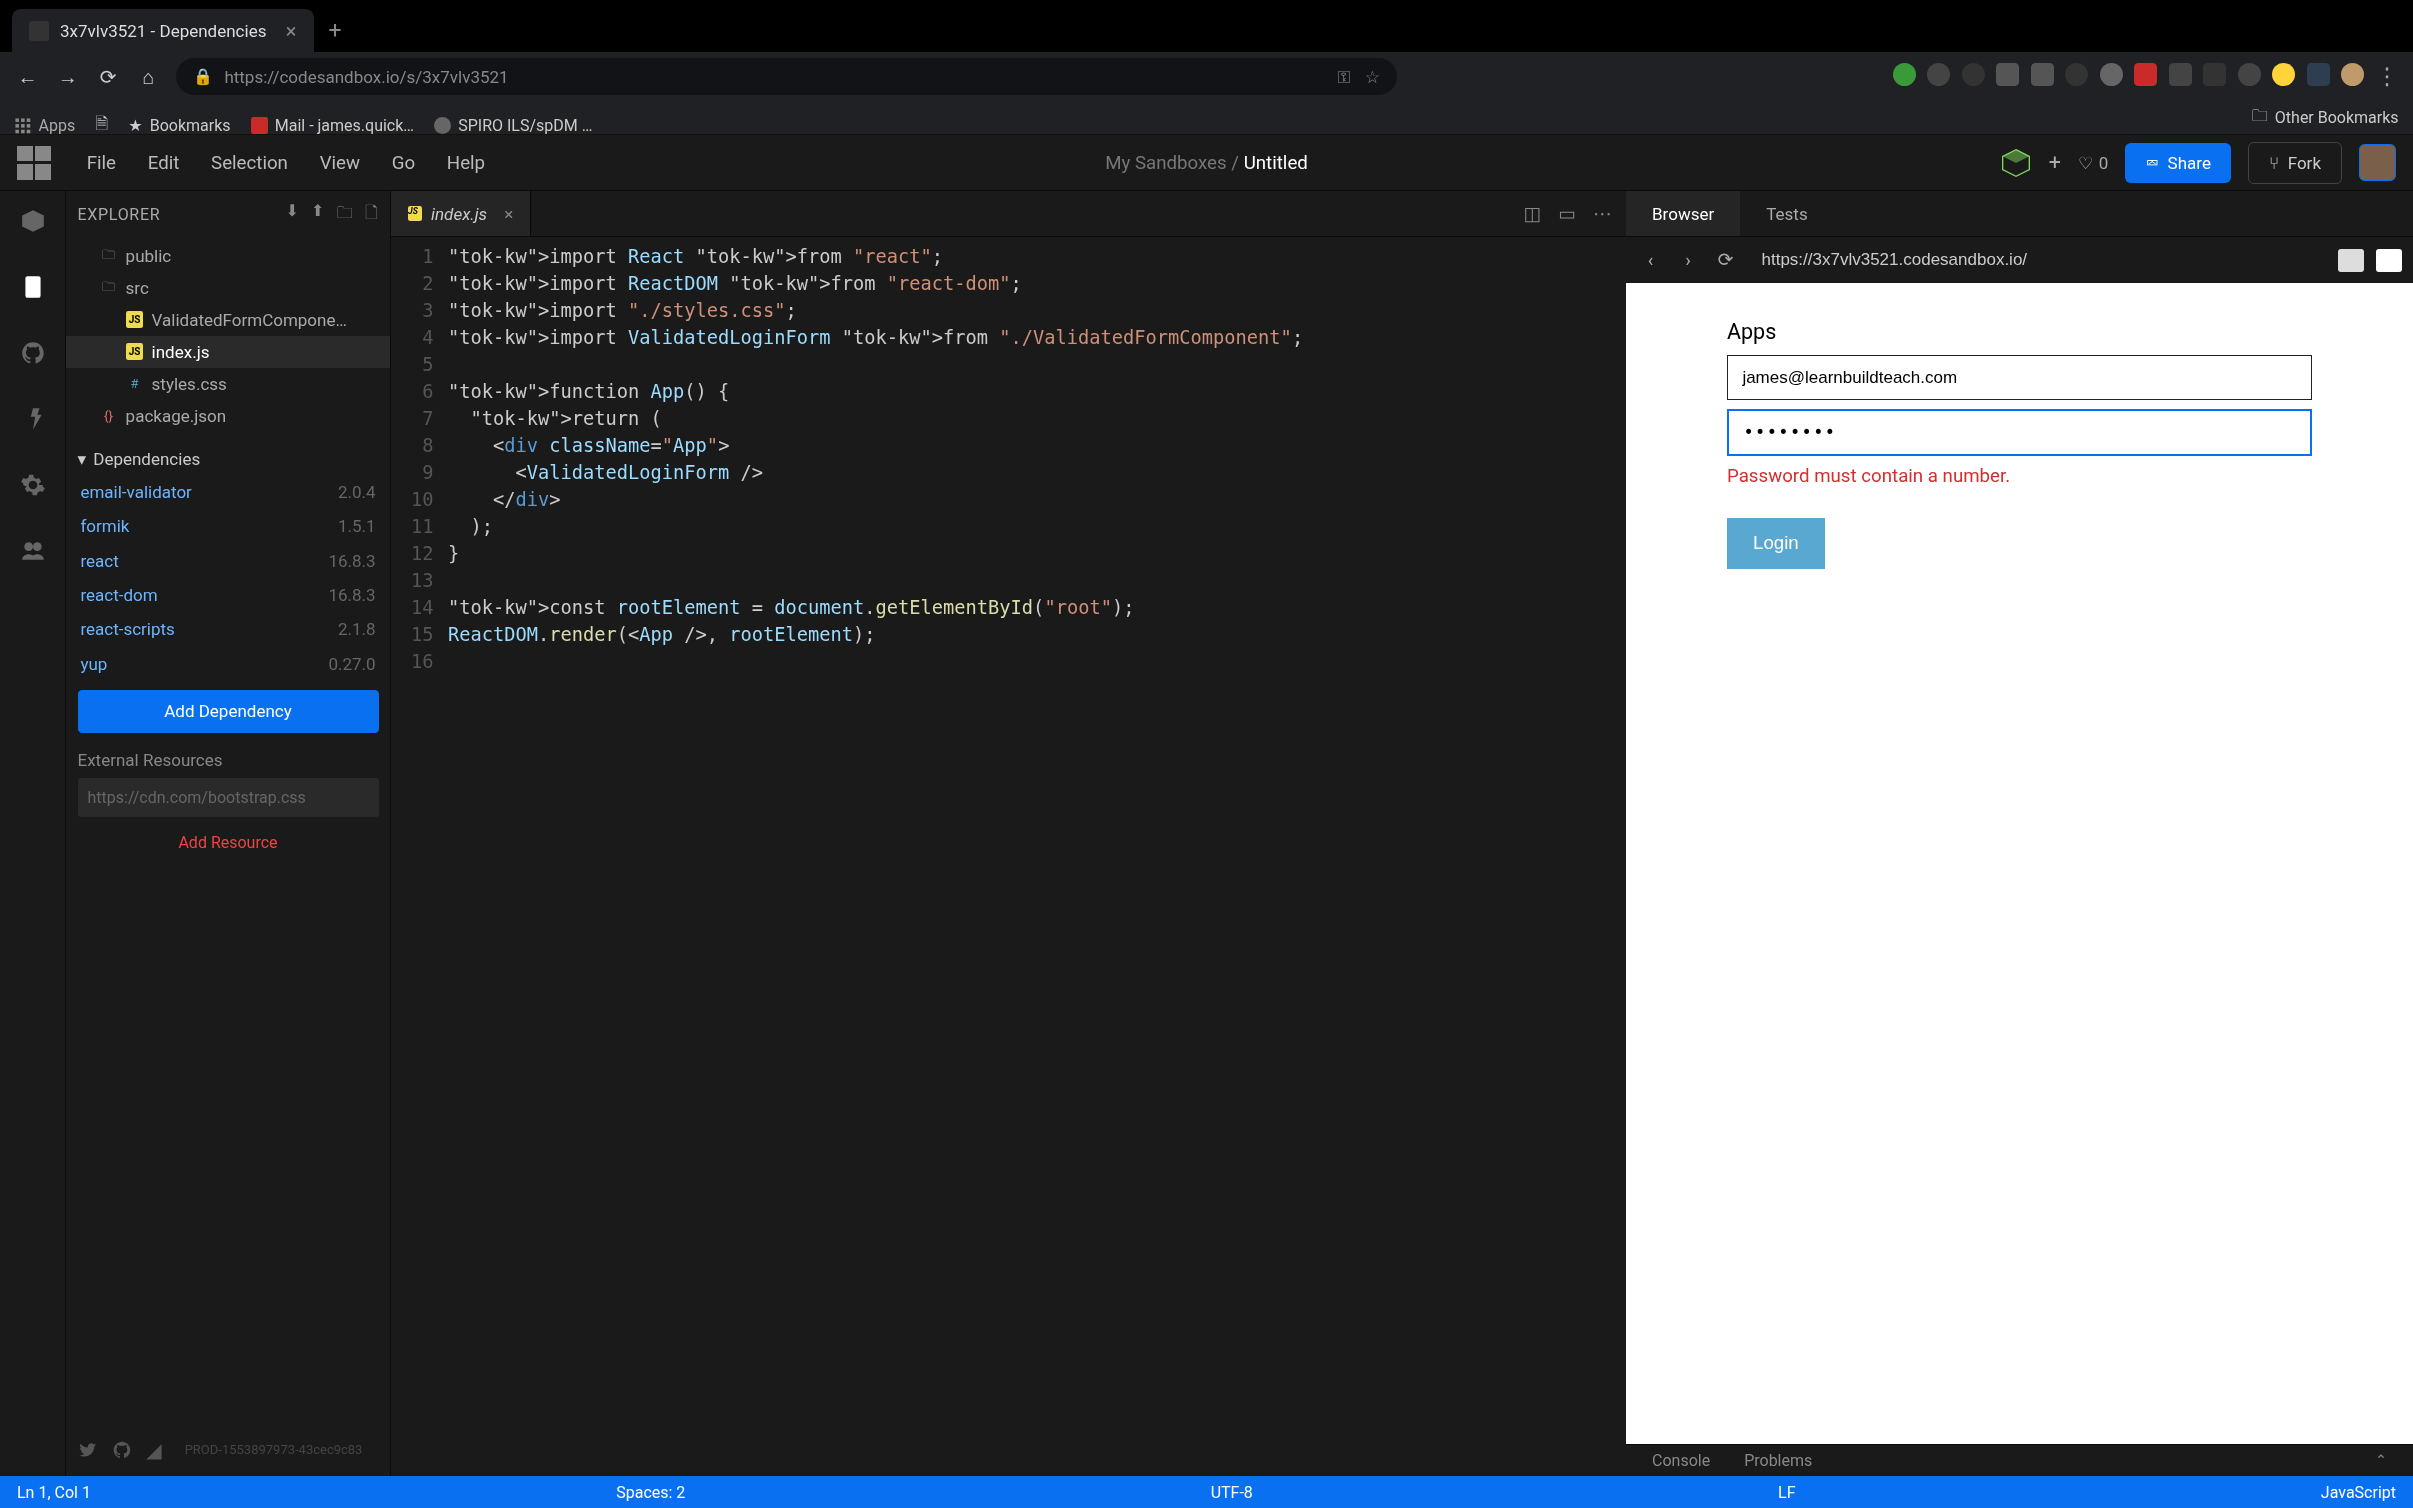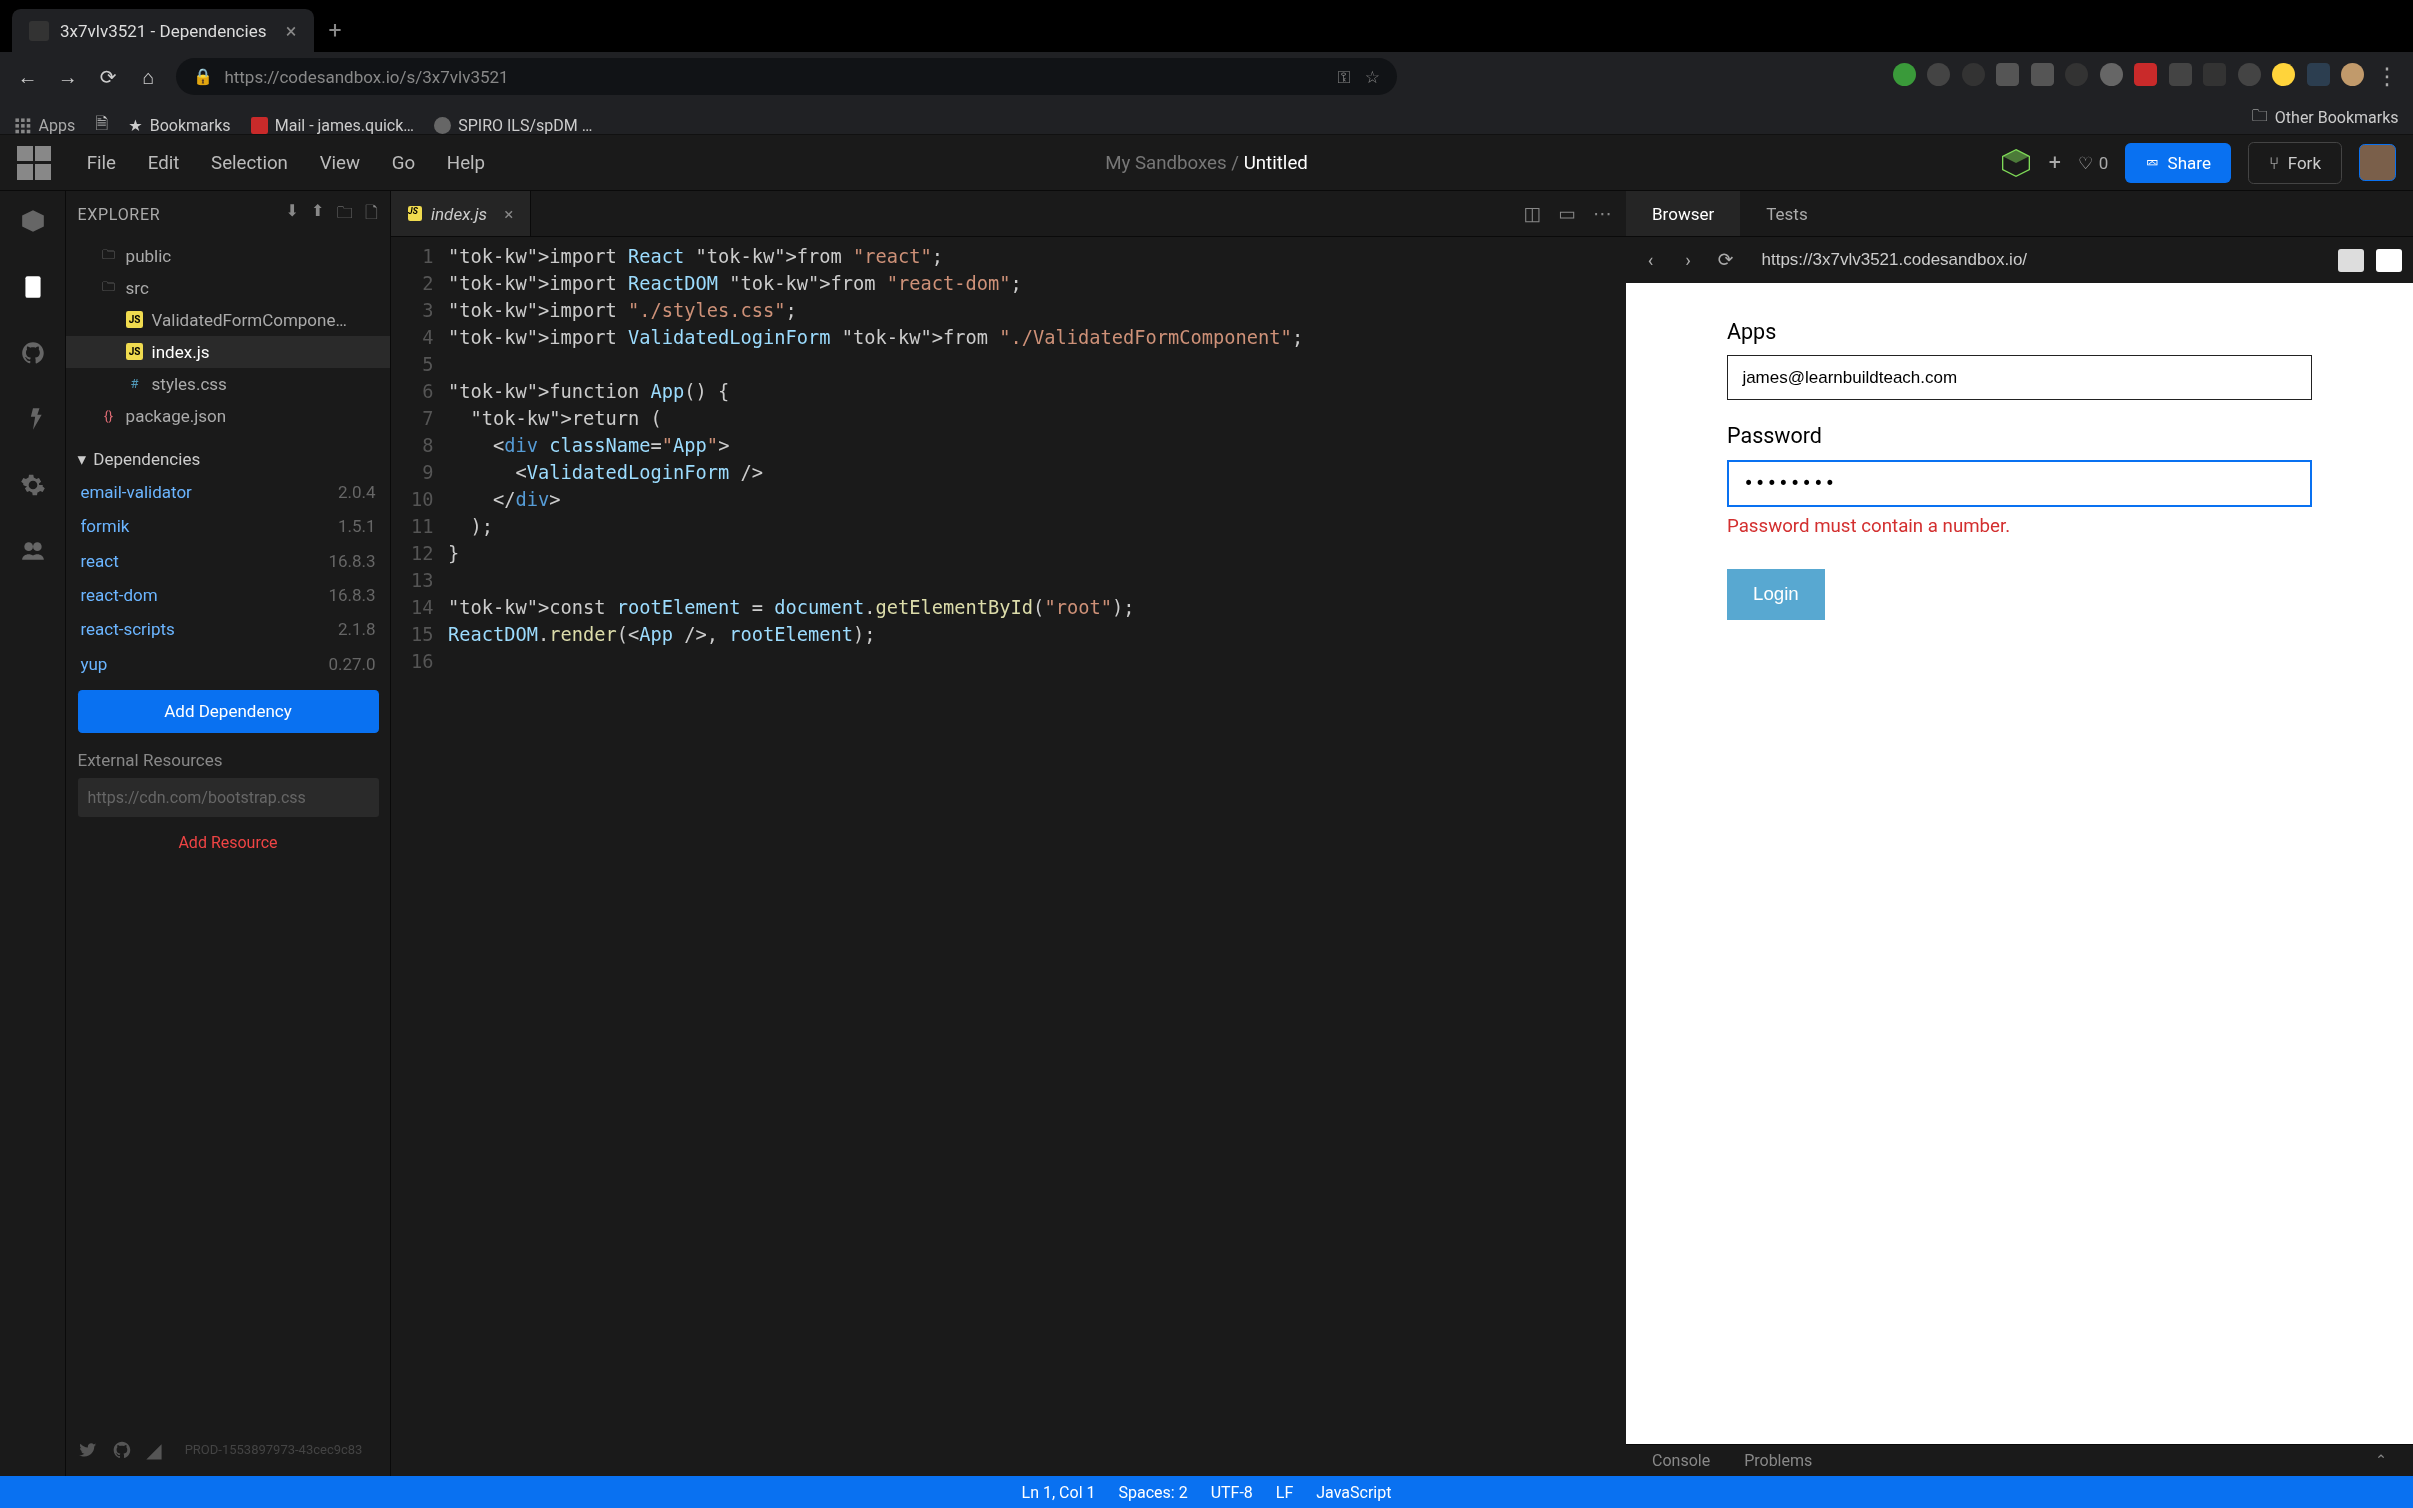--- a/index.html
+++ b/index.html
@@ -292,21 +292,21 @@
   border-top: 0.7px solid #0a0a0a;
 }
 .bptab { }
 .bpexpand { margin-left: auto; font-size: 14.4px; }
 
 .statusbar {
   height: 32px;
   background: #0971f1;
   display: flex;
   align-items: center;
-  justify-content: center;
+  justify-content: space-between;
   padding: 0 17px;
   gap: 23px;
   font-size: 16px;
   color: #fff;
 }
 
 svg { display: block; }
 </style>
 </head>
 <body>
@@ -600,21 +600,20 @@
         <span class="prevnav">⟳</span>
         <input class="prevurl" value="https://3x7vlv3521.codesandbox.io/" style="">
         <div class="prevright">
           <div class="pbtn first"></div>
           <div class="pbtn"></div>
         </div>
       </div>
       <div class="previewbody">
         <div class="formlabel">Apps</div>
         <input class="forminput" value="james@learnbuildteach.com" style="">
-        <div class="formlabel">Password</div>
         <input class="forminput pw" value="••••••••" style="">
         <div class="errmsg">Password must contain a number.</div>
         <button class="loginbtn">Login</button>
       </div>
       <div class="bottompanel">
         <span class="bptab">Console</span>
         <span class="bptab">Problems</span>
         <span class="bpexpand">⌃</span>
       </div>
     </div>

